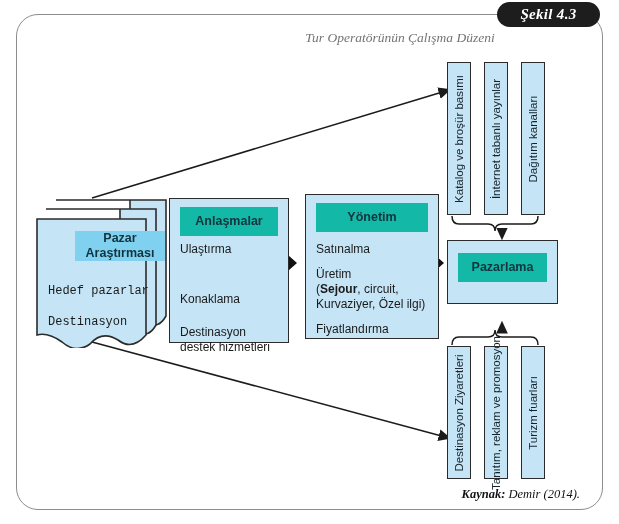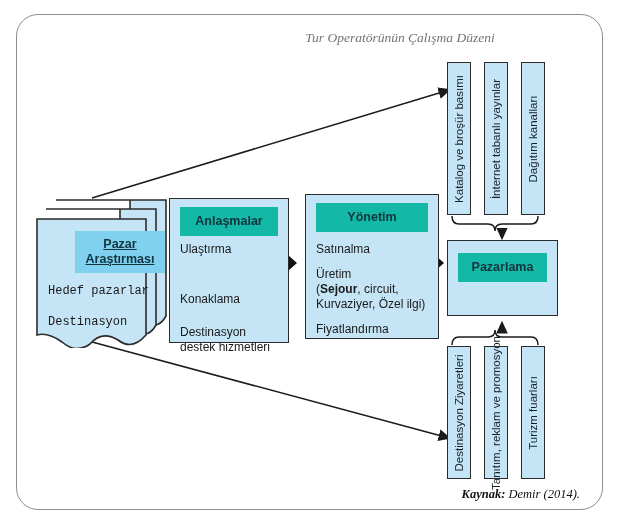--- a/index.html
+++ b/index.html
@@ -34,40 +34,41 @@
   .panel .hdr{background:#14b8a6;color:#12343f;font-weight:bold;font-size:12.5px;
          text-align:center;line-height:1.18;padding:7px 4px 7px;margin:8px 10px 6px;}
   .panel .row{font-size:12px;line-height:1.22;color:#1a1a1a;margin:0 10px 11px;}
   .panel .row b{font-weight:bold;}
 
   
   .docstack{position:absolute;left:36px;top:198px;width:132px;height:145px;}
   .docstack svg{position:absolute;left:0;top:0;}
   .doc-hdr{position:absolute;left:39px;top:33px;width:84px;
       background:#7fd1ef;color:#12343f;font-weight:bold;font-size:12.5px;
-      text-align:center;line-height:1.18;padding:6px 3px;text-decoration:underline;}
+      text-align:center;line-height:1.18;padding:0 3px;}
   .doc-row{position:absolute;left:12px;font-size:12px;color:#1a1a1a;font-family:Liberation Mono, monospace;}
 
   
   .vbar{position:absolute;box-sizing:border-box;background:#c5e5f6;
         border:1.5px solid #2b2b2b;}
   .vbar span{display:block;position:absolute;left:50%;top:50%;
         transform:translate(-50%,-50%) rotate(-90deg);
         white-space:nowrap;font-size:11.5px;color:#14232b;}
 
   
   .overlay{position:absolute;left:0;top:0;width:619px;height:524px;pointer-events:none;}
 </style>
 </head>
 <body>
 
 <div id="root">
 
   <div class="frame"></div>
 
+  <div class="title-pill">Şekil 4.3</div>
 
   <div class="subtitle">Tur Operatörünün Çalışma Düzeni</div>
 
   <svg class="overlay" viewBox="0 0 619 524">
     <defs>
       <marker id="thinArrow" markerWidth="9" markerHeight="9" refX="7" refY="4.5" orient="auto">
         <path d="M0,0.6 L8.5,4.5 L0,8.4 z" fill="#1b1b1b"></path>
       </marker>
     </defs>
 
@@ -114,21 +115,21 @@
     <div class="hdr">Yönetim</div>
     <div class="row" style="margin-top:10px">Satınalma</div>
     <div class="row" style="margin-top:9px">
       <div>Üretim</div>
       <div><span>(</span><b>Sejour</b><span>, circuit,</span></div>
       <div>Kurvaziyer, Özel ilgi)</div>
     </div>
     <div class="row" style="margin-top:9px">Fiyatlandırma</div>
   </div>
 
-  <div class="panel" style="left:447px;top:240px;width:111px;height:76px">
+  <div class="panel" style="left:447px;top:240px;width:111px;height:64px">
     <div class="hdr" style="margin:12px 10px">Pazarlama</div>
   </div>
 
   <div class="vbar" style="left:447px;top:62px;width:24px;height:153px">
     <span>Katalog ve broşür basımı</span>
   </div>
   <div class="vbar" style="left:484px;top:62px;width:24px;height:153px">
     <span>İnternet tabanlı yayınlar</span>
   </div>
   <div class="vbar" style="left:521px;top:62px;width:24px;height:153px">

